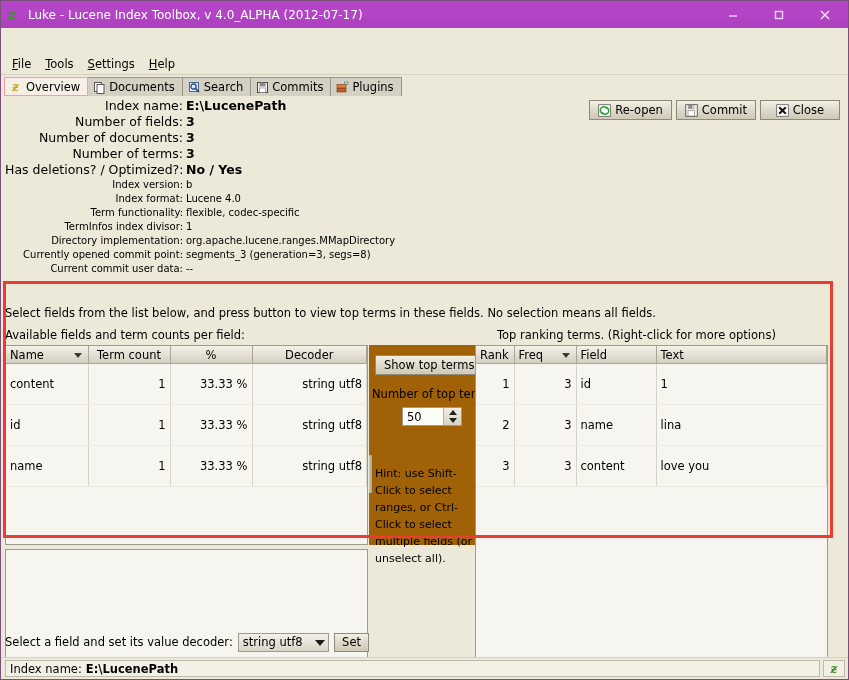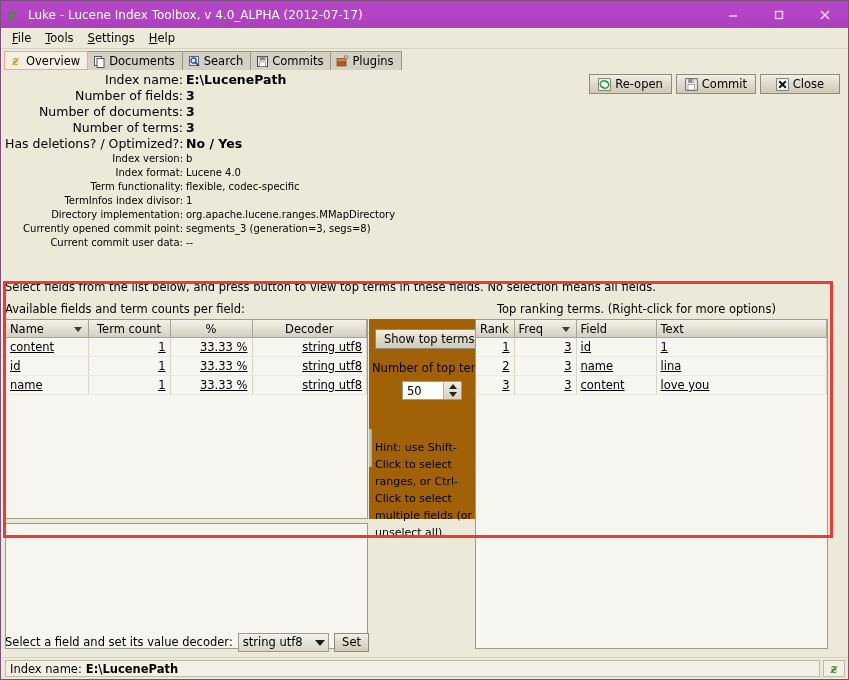--- a/index.html
+++ b/index.html
@@ -54,20 +54,21 @@
   }
   .win-btn svg { display: block; }
 
   
   .menubar {
     height: 20px; min-height: 20px;
     background: #ece9d8;
     display: flex; align-items: center;
     padding-left: 4px;
     border-bottom: 1px solid #d6d2c0;
+    margin-top: 26px;
   }
   .menu-item {
     padding: 2px 7px; font-size: 11.5px; color: #000;
     white-space: nowrap;
   }
   .menu-item u { text-decoration: underline; }
 
   
   .tabbar {
     height: 21px; min-height: 21px;
@@ -170,22 +171,22 @@
     font-weight: normal;
     height: 17px; padding: 0 4px;
     color: #000;
     position: relative;
   }
   table.grid th.l { text-align: left; }
   table.grid th.c { text-align: center; }
   table.grid td {
     border-right: 1px solid #d8d5c8;
     border-bottom: 1px solid #eceae0;
-    height: 18px; padding: 0 4px;
-    color: #000; white-space: nowrap; overflow: hidden; text-decoration: underline;
+    height: 18px; padding: 11px 4px;
+    color: #000; white-space: nowrap; overflow: hidden;
   }
   table.grid td.r { text-align: right; }
   table.grid td.l { text-align: left; }
   .sortarrow {
     position: absolute; right: 6px; top: 50%;
     width: 0; height: 0; margin-top: -2px;
     border-left: 4px solid transparent;
     border-right: 4px solid transparent;
     border-top: 5px solid #3a3a3a;
   }

